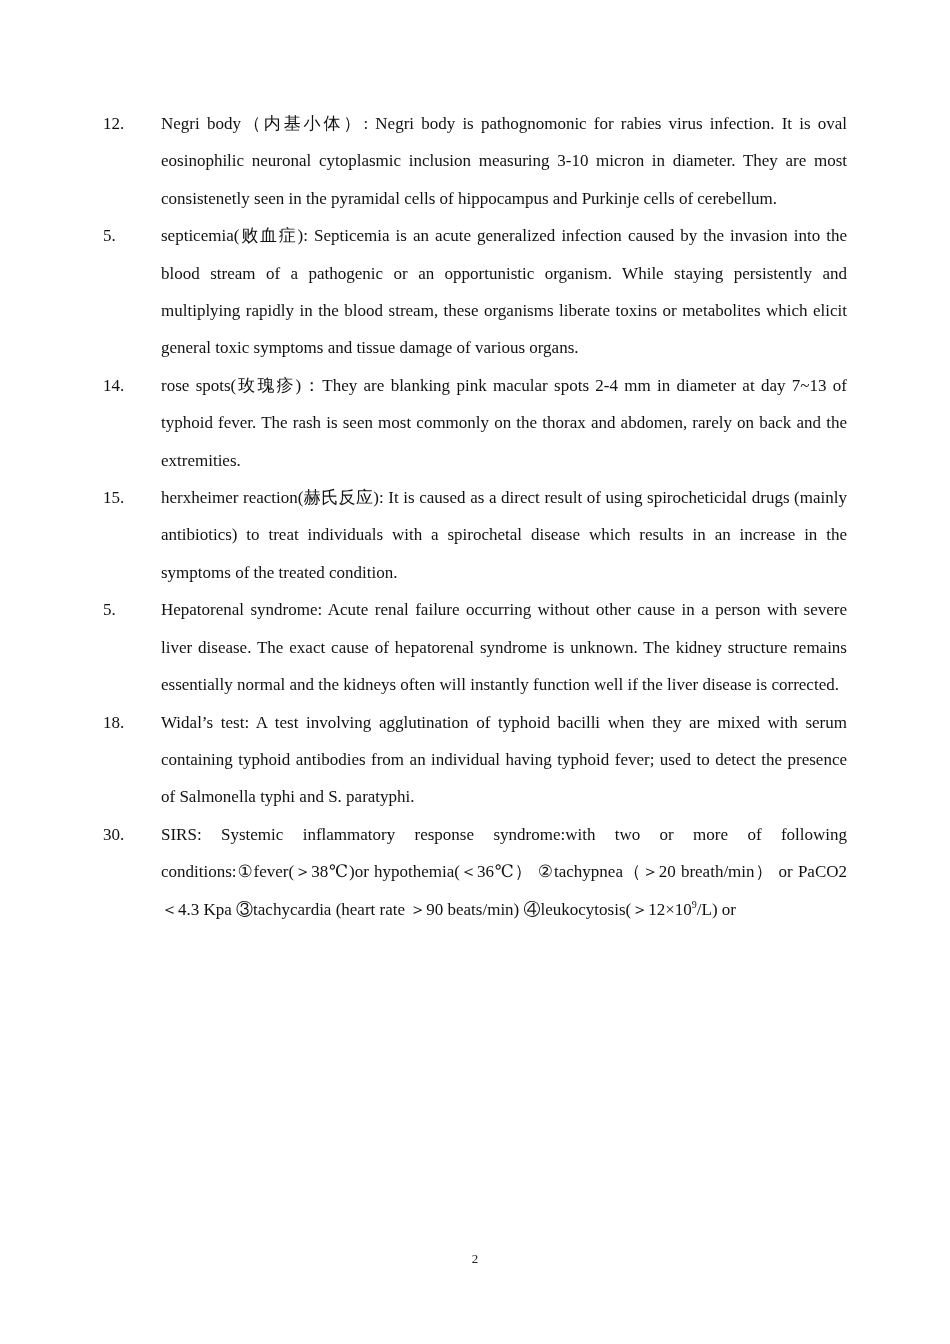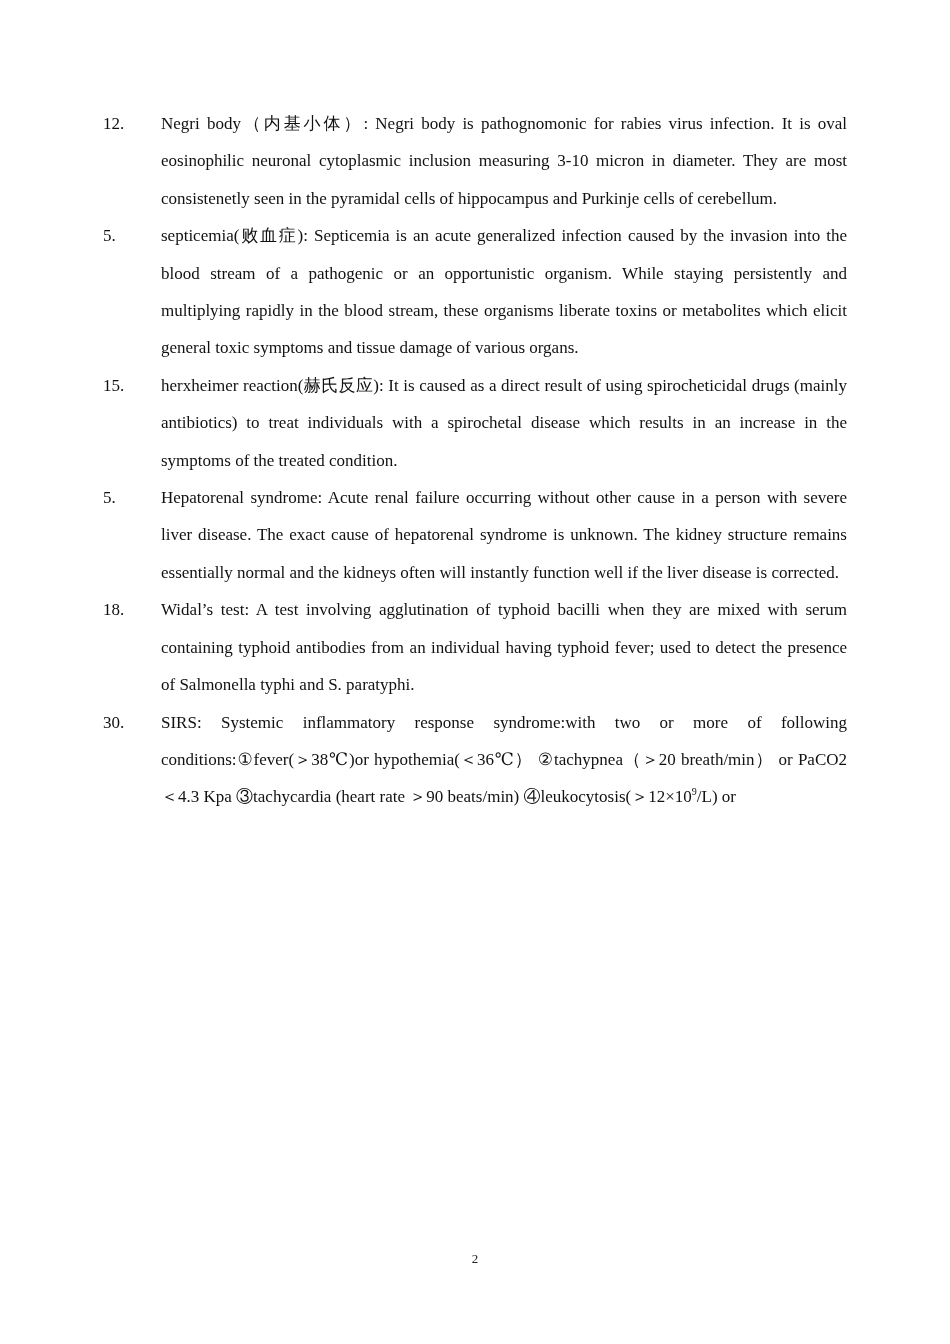--- a/index.html
+++ b/index.html
@@ -66,20 +66,24 @@
     <div class="item">
       <span class="num">12.</span>
       <span class="body">Negri body（内基小体）: Negri body is pathognomonic for rabies virus infection. It is oval eosinophilic neuronal cytoplasmic inclusion measuring 3-10 micron in diameter. They are most consistenetly seen in the pyramidal cells of hippocampus and Purkinje cells of cerebellum.</span>
     </div>
 
     <div class="item">
       <span class="num">5.</span>
       <span class="body">septicemia(败血症): Septicemia is an acute generalized infection caused by the invasion into the blood stream of a pathogenic or an opportunistic organism. While staying persistently and multiplying rapidly in the blood stream, these organisms liberate toxins or metabolites which elicit general toxic symptoms and tissue damage of various organs.</span>
     </div>
 
+    <div class="item">
+      <span class="num">14.</span>
+      <span class="body">rose spots(玫瑰疹)：They are blanking pink macular spots 2-4 mm in diameter at day 7~13 of typhoid fever. The rash is seen most commonly on the thorax and abdomen, rarely on back and the extremities.</span>
+    </div>
 
     <div class="item">
       <span class="num">15.</span>
       <span class="body">herxheimer reaction(赫氏反应): It is caused as a direct result of using spirocheticidal drugs (mainly antibiotics) to treat individuals with a spirochetal disease which results in an increase in the symptoms of the treated condition.</span>
     </div>
 
 
     <div class="item">
       <span class="num">5.</span>
       <span class="body">Hepatorenal syndrome: Acute renal failure occurring without other cause in a person with severe liver disease. The exact cause of hepatorenal syndrome is unknown. The kidney structure remains essentially normal and the kidneys often will instantly function well if the liver disease is corrected.</span>

